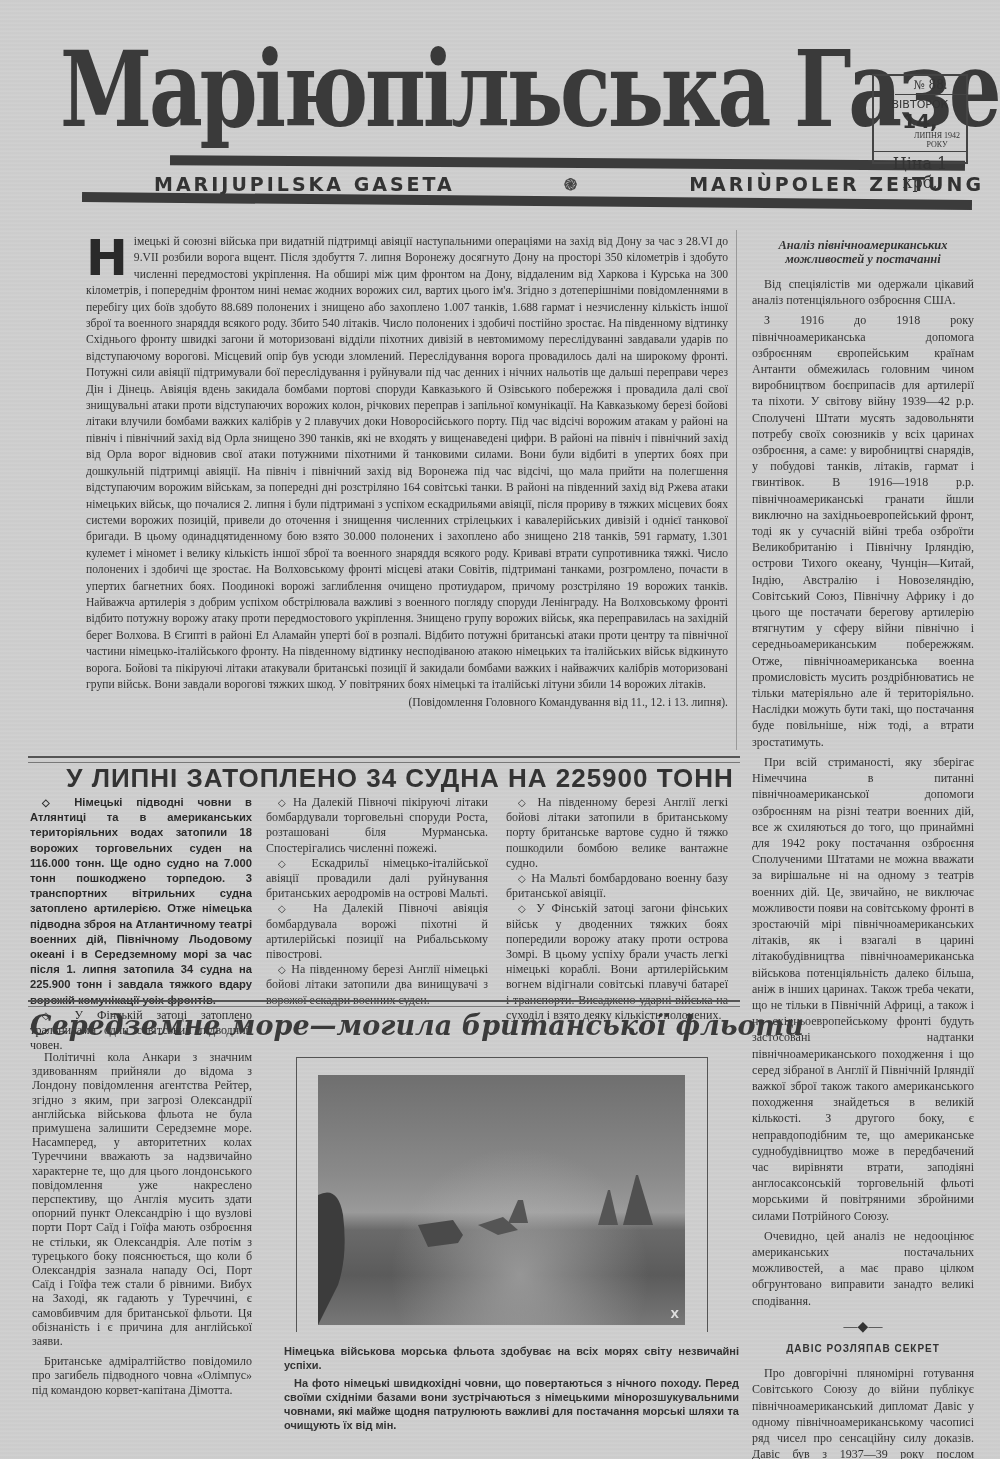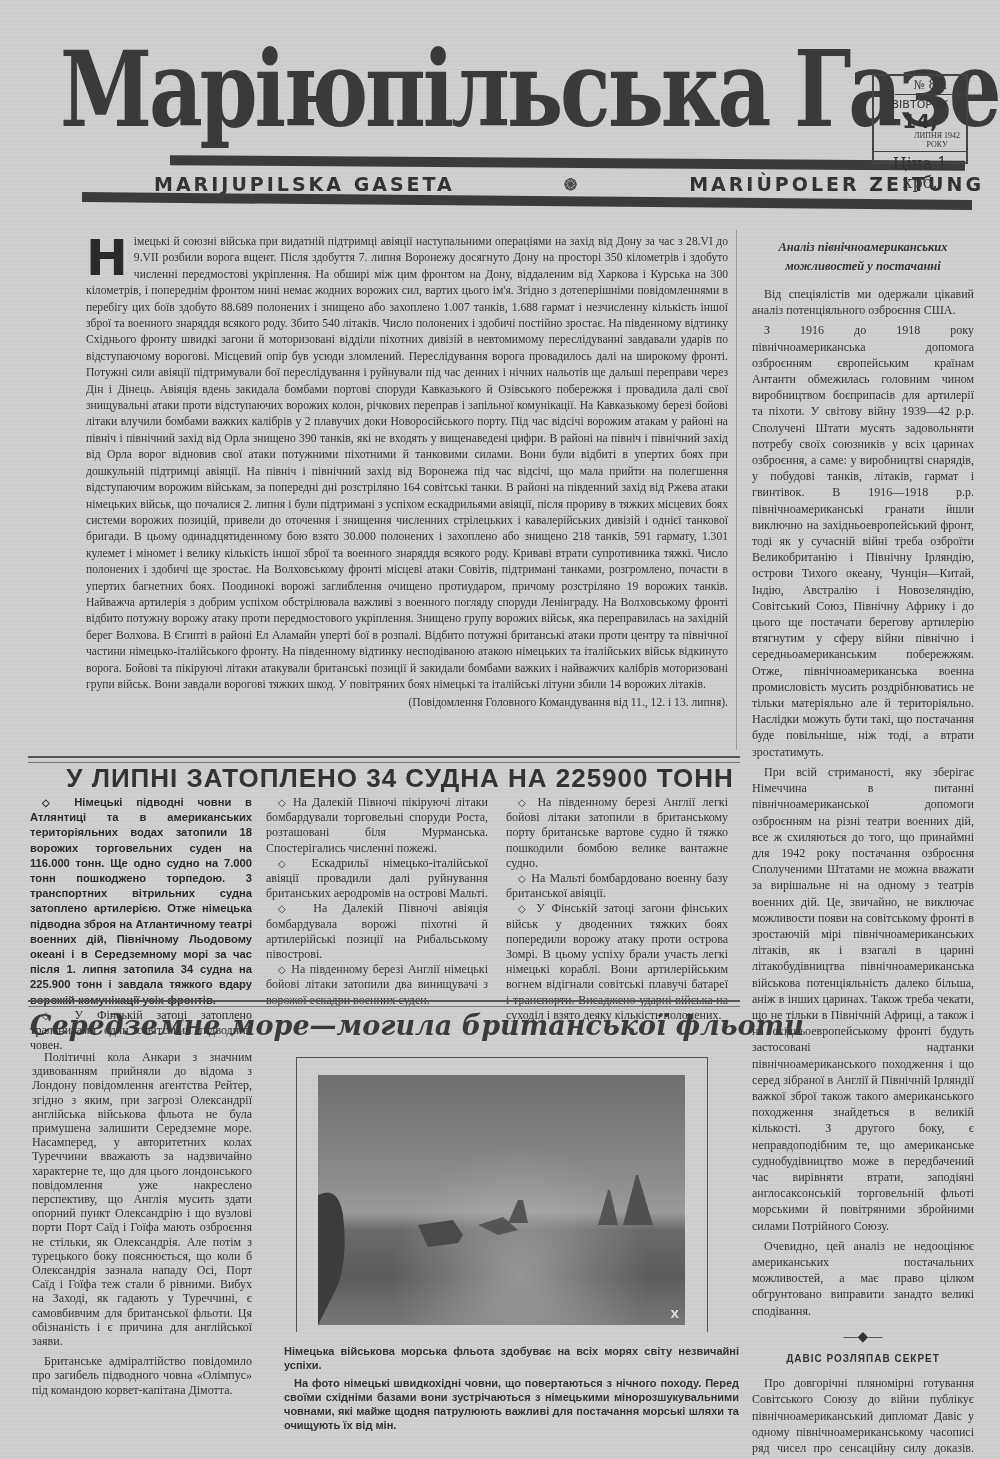--- a/index.html
+++ b/index.html
@@ -62,21 +62,21 @@
       color: #333; text-align: center; white-space: nowrap;
     }
     .ship-col { position: absolute; top: 795px; width: 222px; font-size: 11.2px; line-height: 15.2px; text-align: justify; color: #333; }
     .ship-col.bold-sans { font-family: "Liberation Sans", sans-serif; font-weight: bold; color: #2b2b2b; }
     .ship-col .serif { font-family: "Liberation Serif", serif; font-weight: normal; font-size: 12px; }
     .ship-col p, .side p { margin: 0; text-indent: 12px; }
     .diamond { font-size: 10px; }
 
     
     .side { position: absolute; left: 752px; top: 238px; width: 222px; font-family: "Liberation Serif", serif; font-size: 12px; line-height: 16.2px; text-align: justify; color: #333; }
-    .side-head { font-style: italic; font-weight: bold; font-size: 12.5px; text-align: center; line-height: 19px; margin-bottom: 10px; }
+    .side-head { font-style: italic; font-weight: bold; font-size: 12.5px; text-align: center; line-height: 14px; margin-bottom: 10px; }
     .side p { margin-bottom: 4px; }
     .side-ornament { text-align: center; font-size: 14px; margin: 10px 0 6px 0; }
     .side-head2 { text-align: center; font-family: "Liberation Sans", sans-serif; font-weight: bold; font-size: 10px; letter-spacing: 1px; margin-bottom: 8px; }
 
     
     .med-headline {
       position: absolute; left: 30px; top: 1010px; width: 720px; height: 44px;
       font-family: "DejaVu Serif", serif; font-weight: bold; font-style: italic; font-size: 27px; color: #3a3a3a; white-space: nowrap;
     }
     .med-text { position: absolute; left: 32px; top: 1050px; width: 220px; font-family: "Liberation Serif", serif; font-size: 12px; line-height: 14.2px; text-align: justify; color: #333; }

